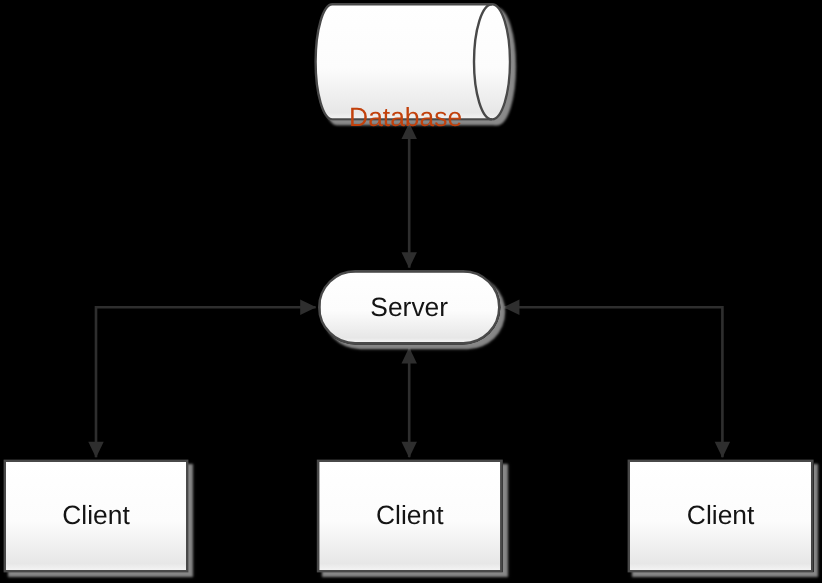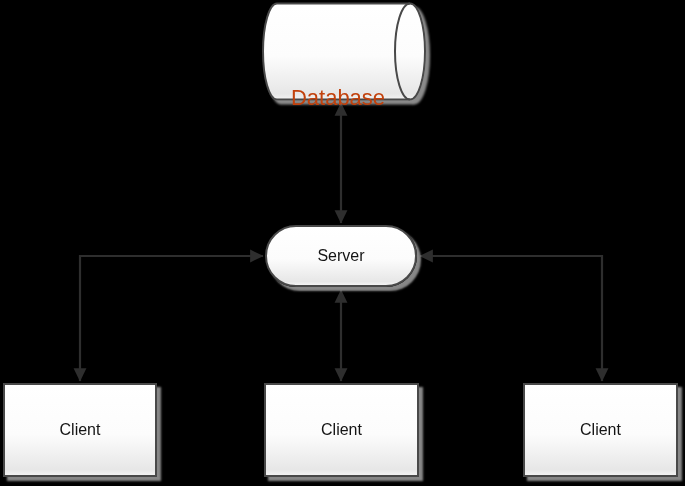--- a/index.html
+++ b/index.html
@@ -16,21 +16,21 @@
     fill: none;
     stroke: #2e2e2e;
     stroke-width: 2.2;
   }
   .node {
     position: absolute;
     display: flex;
     align-items: center;
     justify-content: center;
     box-sizing: border-box;
-    font-size: 16px;
+    font-size: 22px;
     color: #141414;
     background: linear-gradient(180deg, #ffffff 0%, #fcfcfc 55%, #e7e7e7 94%, #f3f3f3 100%);
     border: 2px solid #494949;
     box-shadow: 4px 4px 2px rgba(150,150,150,0.9);
   }
   .client-left  { left: 3px;   top: 383px; width: 154px; height: 94px; }
   .client-mid   { left: 264px; top: 383px; width: 155px; height: 94px; }
   .client-right { left: 523px; top: 383px; width: 155px; height: 94px; }
   .server {
     left: 265px; top: 225px; width: 152px; height: 62px;

